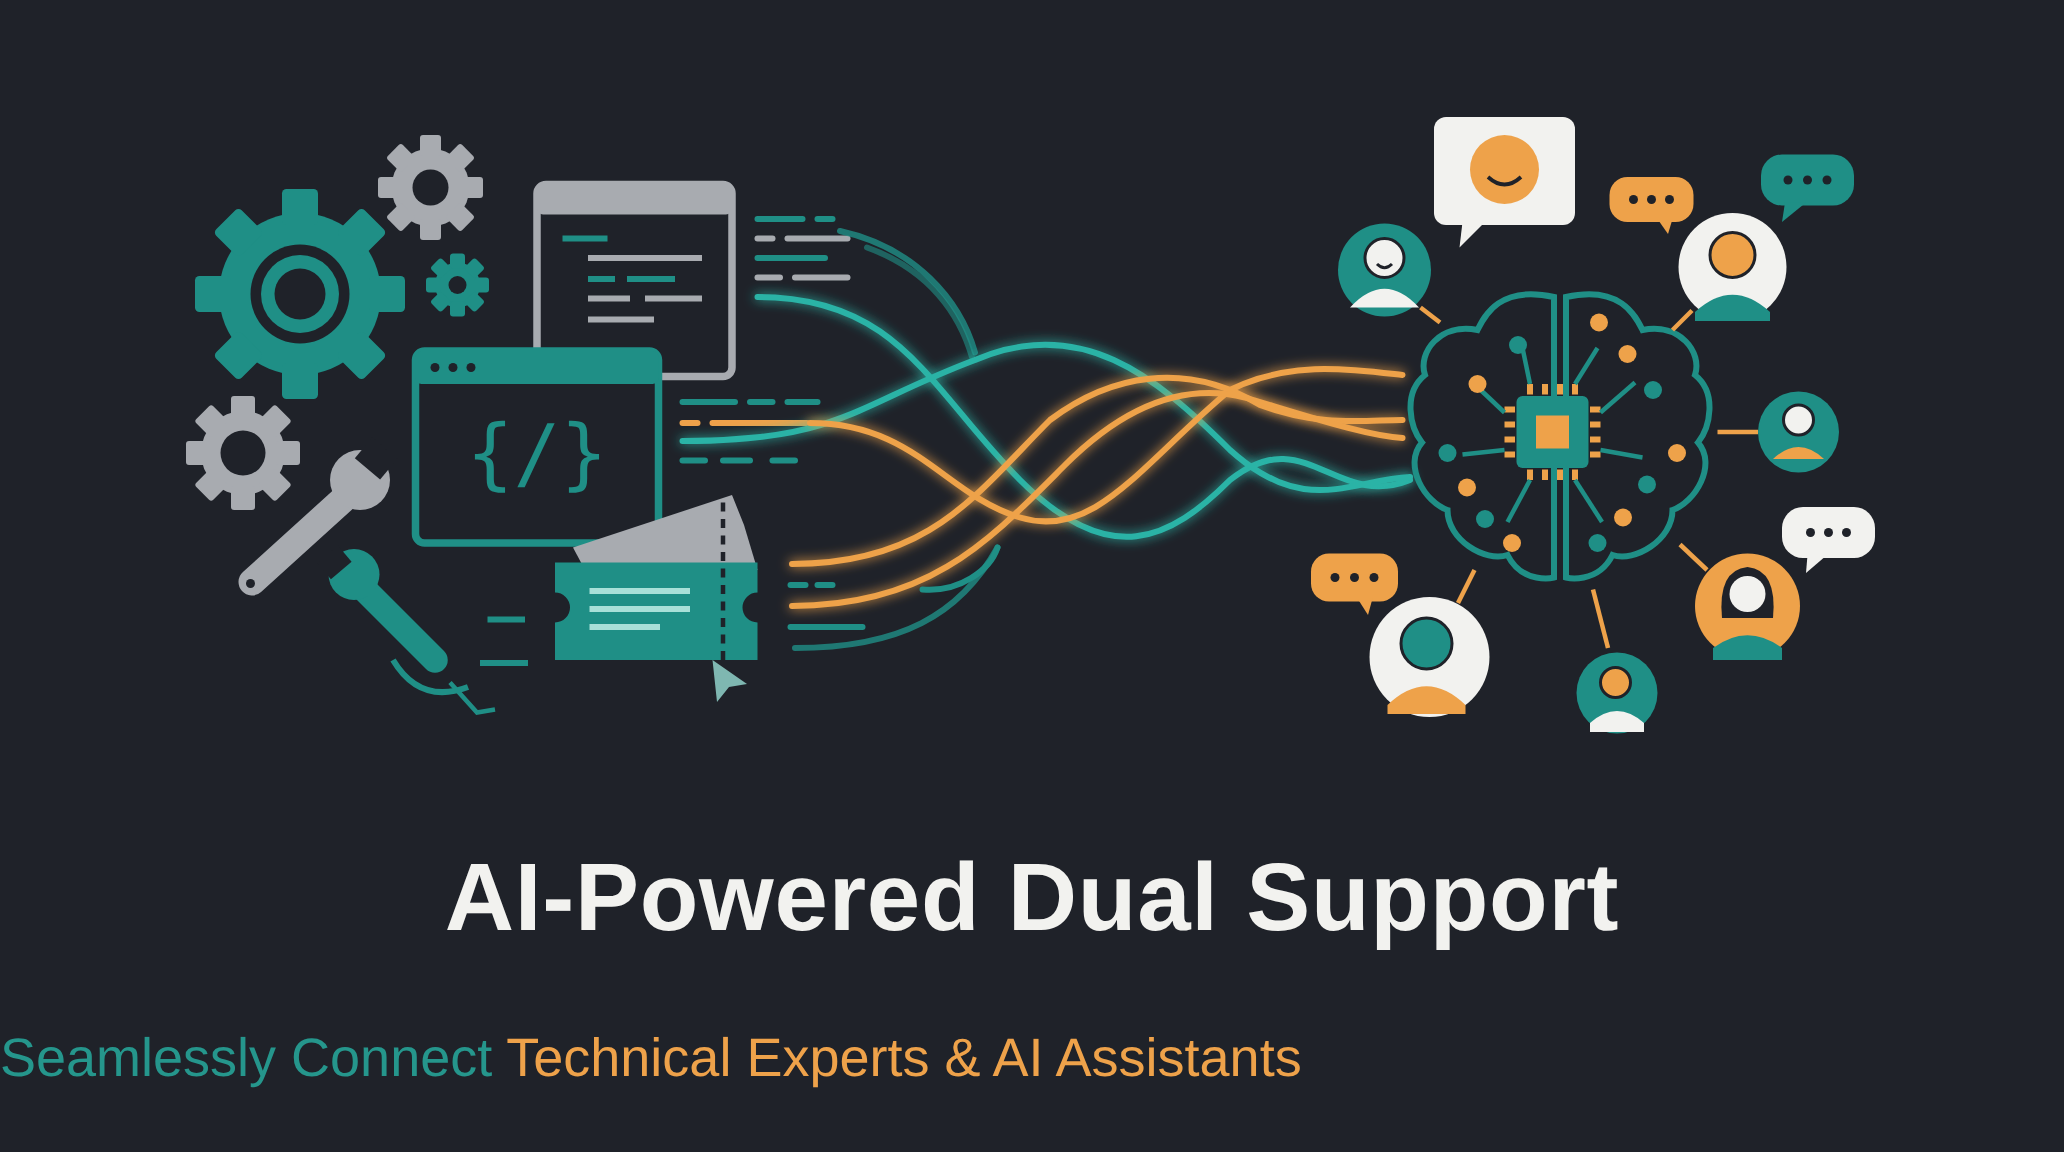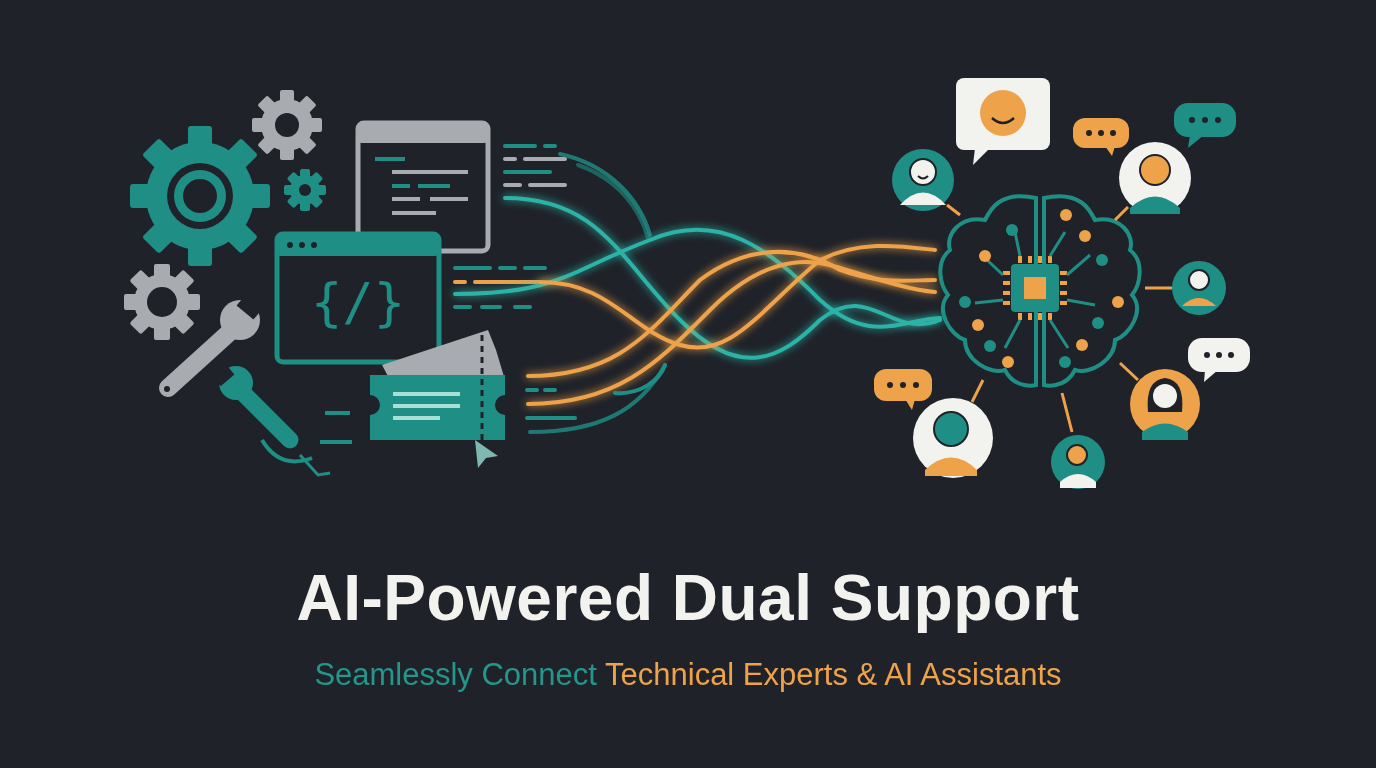--- a/index.html
+++ b/index.html
@@ -1,19 +1,19 @@
 <!DOCTYPE html>
 <html><head>
 <meta charset="utf-8">
 <style>
   html, body { margin:0; padding:0; }
   body { width:1376px; height:768px; background:#1f2229; overflow:hidden; position:relative; font-family:"Liberation Sans", sans-serif; }
   .art { position:absolute; left:0; top:0; width:1376px; height:560px; }
   .title { position:absolute; left:0; width:1376px; top:558px; text-align:center; color:#f2f2ef; font-family:"Liberation Sans", sans-serif; font-weight:700; font-size:64px; letter-spacing:0.5px; line-height:80px; }
-  .subtitle { position:absolute; left:0; width:1376px; top:650px; text-align:center; font-family:"Liberation Sans", sans-serif; font-size:31px; line-height:50px; }
+  .subtitle { position:absolute; left:0; width:1376px; top:680px; font-family:"Liberation Sans", sans-serif; font-size:36px; line-height:50px; }
   .sub-teal { color:#25968c; }
   .sub-orange { color:#eea24a; }
 </style>
 </head>
 <body>
 
 <svg class="art" viewBox="0 0 1376 560" xmlns="http://www.w3.org/2000/svg">
   <defs>
     <filter id="glowT" x="-20%" y="-50%" width="140%" height="200%">
       <feGaussianBlur stdDeviation="4" result="b"></feGaussianBlur>

